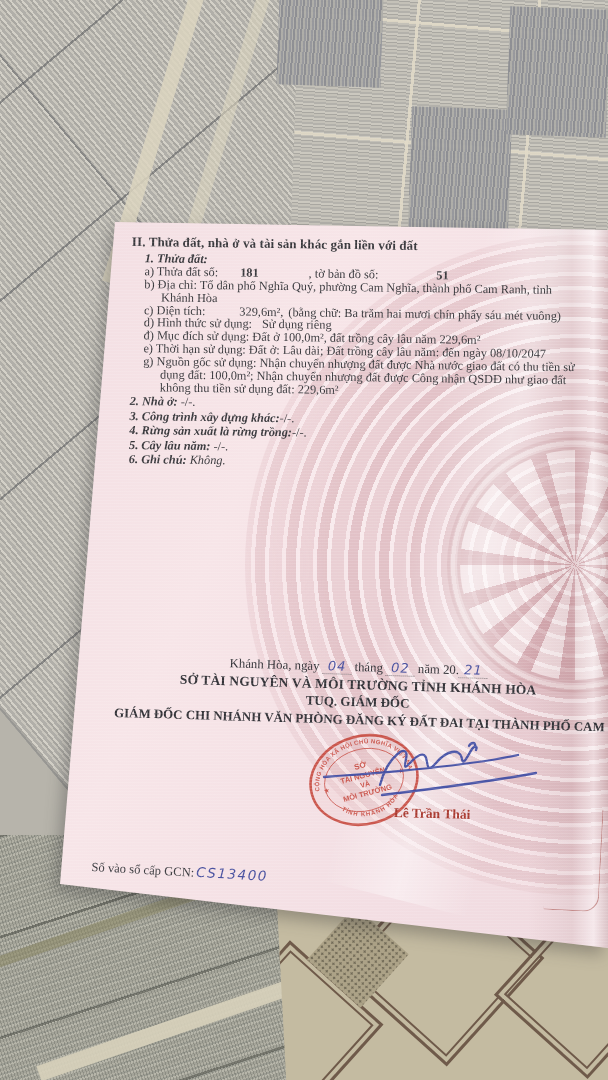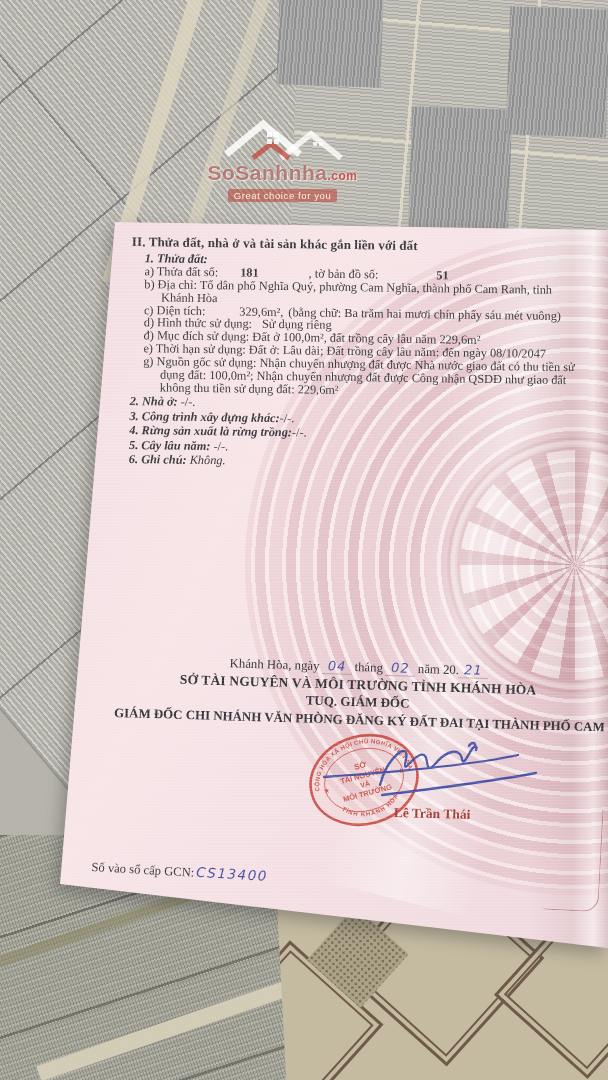--- a/index.html
+++ b/index.html
@@ -139,35 +139,20 @@
     <div class="band-b1"></div>
     <div class="band-b2"></div>
     <div class="geo">
       <div class="diamond d1"></div>
       <div class="diamond d2"></div>
       <div class="diamond d3"></div>
       <div class="speckle"></div>
     </div>
   </div>
 
-  <div class="wm">
-    <svg width="120" height="52" viewBox="0 0 120 52">
-      <path d="M6 40 L40 12 L74 40" fill="none" stroke="rgba(255,255,255,.85)" stroke-width="7" stroke-linecap="square"></path>
-      <path d="M58 46 L88 22 L118 46" fill="none" stroke="rgba(255,255,255,.8)" stroke-width="6"></path>
-      <path d="M30 46 L48 32 L66 46" fill="none" stroke="rgba(193,70,58,.75)" stroke-width="5"></path>
-      <rect x="44" y="20" width="5" height="5" fill="rgba(255,255,255,.85)"></rect>
-      <rect x="51" y="20" width="5" height="5" fill="rgba(255,255,255,.85)"></rect>
-      <rect x="44" y="27" width="5" height="5" fill="rgba(255,255,255,.85)"></rect>
-      <rect x="51" y="27" width="5" height="5" fill="rgba(255,255,255,.85)"></rect>
-      <rect x="90" y="30" width="4" height="4" fill="rgba(255,255,255,.8)"></rect>
-      <rect x="96" y="30" width="4" height="4" fill="rgba(255,255,255,.8)"></rect>
-    </svg>
-    <div class="wm-brand"><span>SoSanhnha</span><span class="dotcom">.com</span></div>
-    <div><span class="wm-tag">Great choice for you</span></div>
-  </div>
 
   <div class="paper-wrap">
     <div class="paper">
       <div class="emblem"></div>
       <div class="emblem-star"></div>
       <div class="light-band"></div>
       <div class="fold"></div>
       <div class="frame-line"></div>
 
       <div class="doc">

